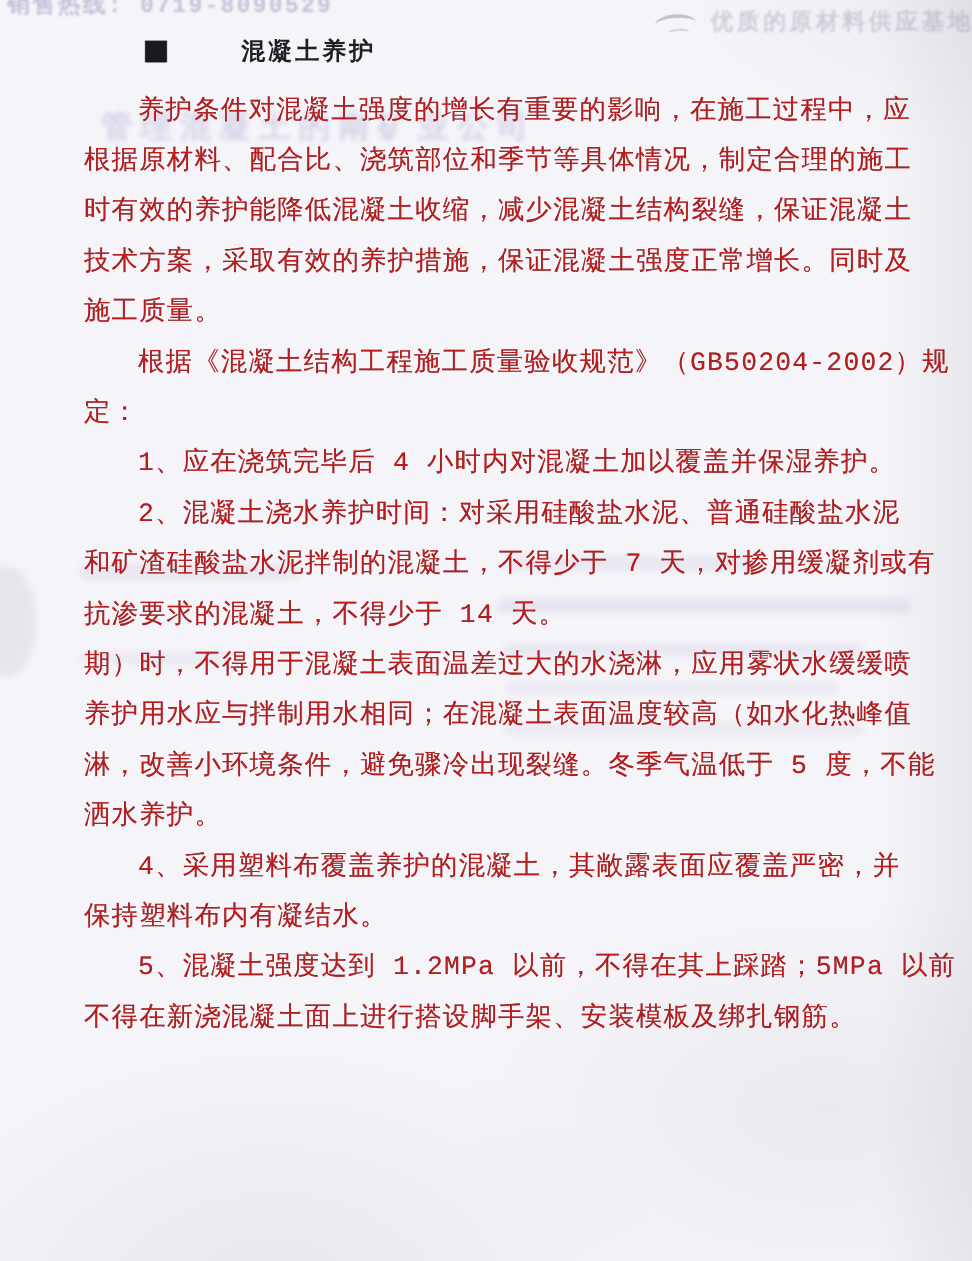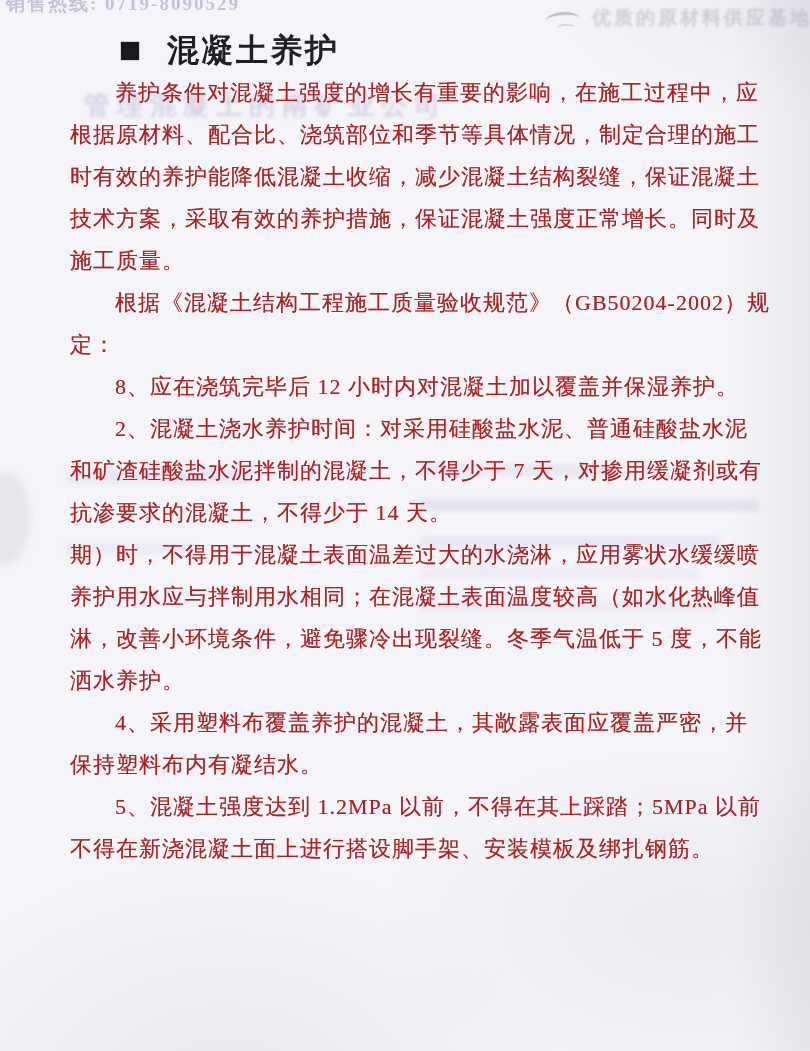--- a/index.html
+++ b/index.html
@@ -3,21 +3,21 @@
 <meta charset="utf-8">
 <style>
   html, body { margin: 0; padding: 0; background: #e9e8ee; }
   .page {
     position: relative;
     width: 810px;
     height: 1051px;
     margin: 0 auto;
     background: #f5f4f8;
     overflow: hidden;
-    font-family: Liberation Serif, serif;
+    font-family: Liberation Mono, monospace;
   }
   
   .shade-right {
     position: absolute; top: 0; right: 0; width: 80px; height: 100%;
     background: linear-gradient(to right, rgba(120,118,138,0), rgba(120,118,138,0.10));
     pointer-events: none;
   }
   .shade-bottom {
     position: absolute; left: 0; bottom: 0; width: 100%; height: 420px;
     background:
@@ -80,22 +80,23 @@
   .s5 { left: 66px;  top: 543px; width: 125px; height: 11px; background: rgba(146,140,196,0.09); }
   .s6 { left: 420px; top: 568px; width: 280px; height: 11px; background: rgba(146,140,196,0.08); }
   .s7 { left: 420px; top: 602px; width: 300px; height: 11px; background: rgba(146,140,196,0.08); }
   .s8 { left: -18px; top: 472px; width: 48px; height: 92px; border-radius: 50%;
         background: rgba(205, 202, 216, 0.35); filter: blur(3px); }
 
   
   .heading {
     position: absolute; left: 121px; top: 29px;
     display: flex; align-items: center;
-    font-size: 32px; font-weight: bold; color: #1f1f24;
+    font-size: 20px; font-weight: bold; color: #1f1f24;
     letter-spacing: 2.5px;
+    gap: 34px;
   }
   .bullet {
     width: 18px; height: 18px; background: #1a191d; margin-right: 28px;
     box-shadow: 0 0 1px 0 rgba(20,20,25,0.8);
   }
 
   
   .body-text {
     position: absolute; left: 70px; top: 72px; width: 700px;
   }
@@ -136,21 +137,21 @@
   </div>
 
   <div class="body-text">
     <div class="line indent">养护条件对混凝土强度的增长有重要的影响，在施工过程中，应</div>
     <div class="line">根据原材料、配合比、浇筑部位和季节等具体情况，制定合理的施工</div>
     <div class="line">时有效的养护能降低混凝土收缩，减少混凝土结构裂缝，保证混凝土</div>
     <div class="line">技术方案，采取有效的养护措施，保证混凝土强度正常增长。同时及</div>
     <div class="line">施工质量。</div>
     <div class="line indent">根据《混凝土结构工程施工质量验收规范》（GB50204-2002）规</div>
     <div class="line">定：</div>
-    <div class="line indent">8、应在浇筑完毕后 12 小时内对混凝土加以覆盖并保湿养护。</div>
+    <div class="line indent">1、应在浇筑完毕后 4 小时内对混凝土加以覆盖并保湿养护。</div>
     <div class="line indent">2、混凝土浇水养护时间：对采用硅酸盐水泥、普通硅酸盐水泥</div>
     <div class="line">和矿渣硅酸盐水泥拌制的混凝土，不得少于 7 天，对掺用缓凝剂或有</div>
     <div class="line">抗渗要求的混凝土，不得少于 14 天。</div>
     <div class="line">期）时，不得用于混凝土表面温差过大的水浇淋，应用雾状水缓缓喷</div>
     <div class="line">养护用水应与拌制用水相同；在混凝土表面温度较高（如水化热峰值</div>
     <div class="line">淋，改善小环境条件，避免骤冷出现裂缝。冬季气温低于 5 度，不能</div>
     <div class="line">洒水养护。</div>
     <div class="line indent">4、采用塑料布覆盖养护的混凝土，其敞露表面应覆盖严密，并</div>
     <div class="line">保持塑料布内有凝结水。</div>
     <div class="line indent">5、混凝土强度达到 1.2MPa 以前，不得在其上踩踏；5MPa 以前</div>

